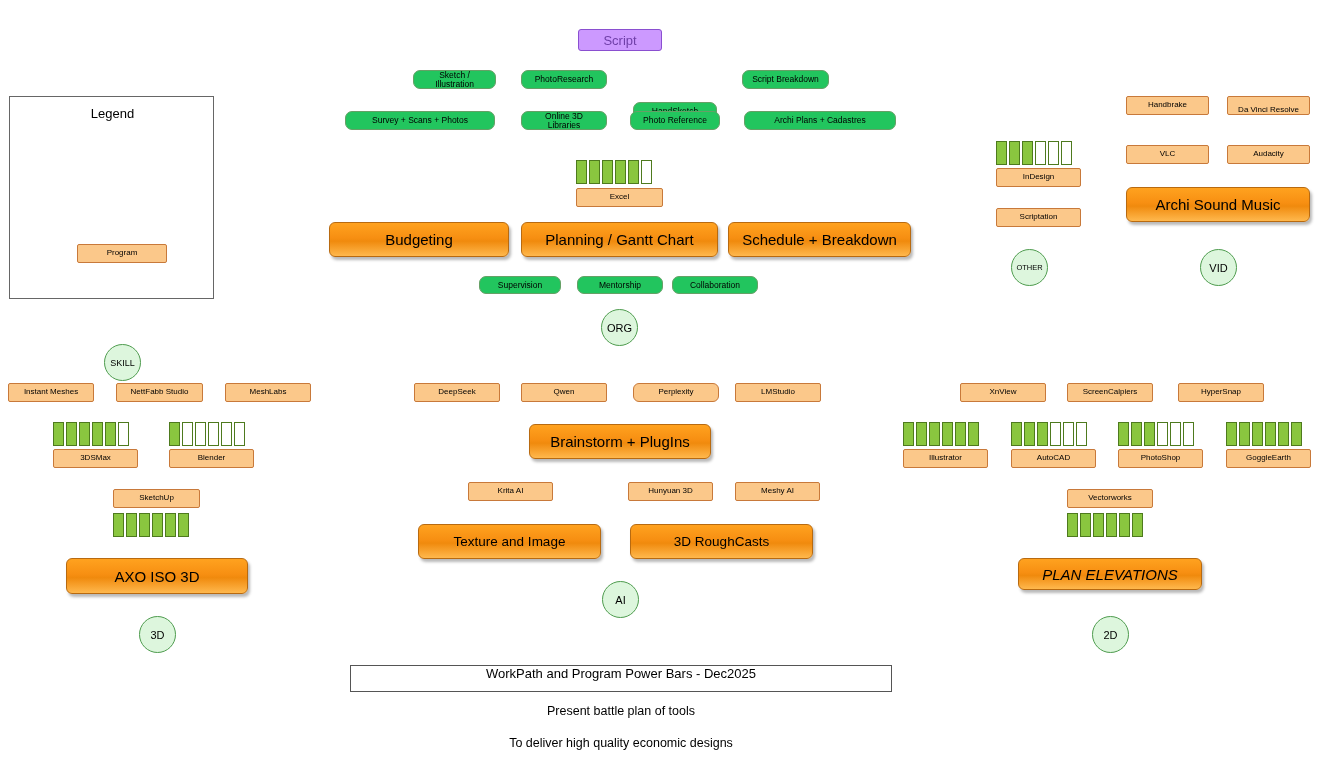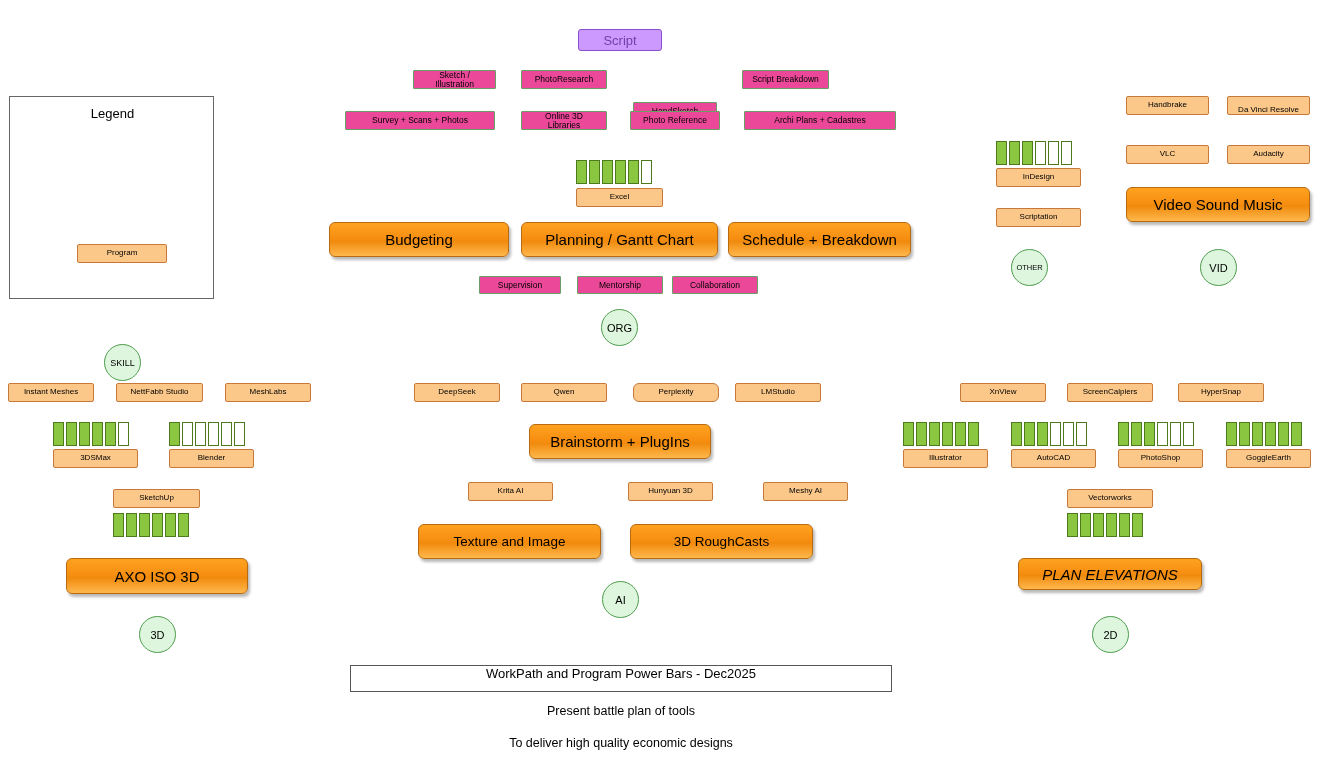--- a/index.html
+++ b/index.html
@@ -7,23 +7,23 @@
     width:1322px; height:775px; position:relative;
     background:#ffffff;
     font-family:"Liberation Sans", sans-serif;
     color:#000;
     overflow:hidden;
   }
   .abs { position:absolute; box-sizing:border-box; }
 
   
   .chip {
-    background:#ec4899;
+    background:#22c55e;
     border:1px solid #66a066;
-    border-radius:1px;
+    border-radius:7px;
     font-size:8.5px;
     display:flex; align-items:center; justify-content:center;
     text-align:center;
     line-height:1.05;
     padding:0 9px;
   }
   
   .ochip {
     background:#fbc88a;
     border:1px solid #c8793a;
@@ -192,21 +192,21 @@
 <div class="abs ochip" style="left:1227px; top:96px; width:83px; height:19px;align-items:flex-end;">
   <span>Da Vinci Resolve</span>
 </div>
 <div class="abs ochip" style="left:1126px; top:145px; width:83px; height:19px;">
   <span>VLC</span>
 </div>
 <div class="abs ochip" style="left:1227px; top:145px; width:83px; height:19px;">
   <span>Audacity</span>
 </div>
 <div class="abs process" style="left:1126px; top:187px; width:184px; height:35px;">
-  <span>Video Sound Music</span>
+  <span>Archi Sound Music</span>
 </div>
 <div class="abs skill" style="left:1200px; top:249px; width:37px; height:37px;">
   <span>VID</span>
 </div>
 
 <div class="abs ochip" style="left:8px; top:383px; width:86px; height:19px;">
   <span>Instant Meshes</span>
 </div>
 <div class="abs ochip" style="left:116px; top:383px; width:87px; height:19px;">
   <span>NettFabb Studio</span>
@@ -273,21 +273,21 @@
 <div class="abs process" style="left:529px; top:424px; width:182px; height:35px;">
   <span>Brainstorm + PlugIns</span>
 </div>
 
 <div class="abs ochip" style="left:468px; top:482px; width:85px; height:19px;">
   <span>Krita AI</span>
 </div>
 <div class="abs ochip" style="left:628px; top:482px; width:85px; height:19px;">
   <span>Hunyuan 3D</span>
 </div>
-<div class="abs ochip" style="left:763px; top:482px; width:85px; height:19px;align-items:center;">
+<div class="abs ochip" style="left:735px; top:482px; width:85px; height:19px;align-items:center;">
   <span>Meshy AI</span>
 </div>
 
 <div class="abs process small" style="left:418px; top:524px; width:183px; height:35px;">
   <span>Texture and Image</span>
 </div>
 <div class="abs process small" style="left:630px; top:524px; width:183px; height:35px;">
   <span>3D RoughCasts</span>
 </div>
 <div class="abs skill" style="left:602px; top:581px; width:37px; height:37px;">

